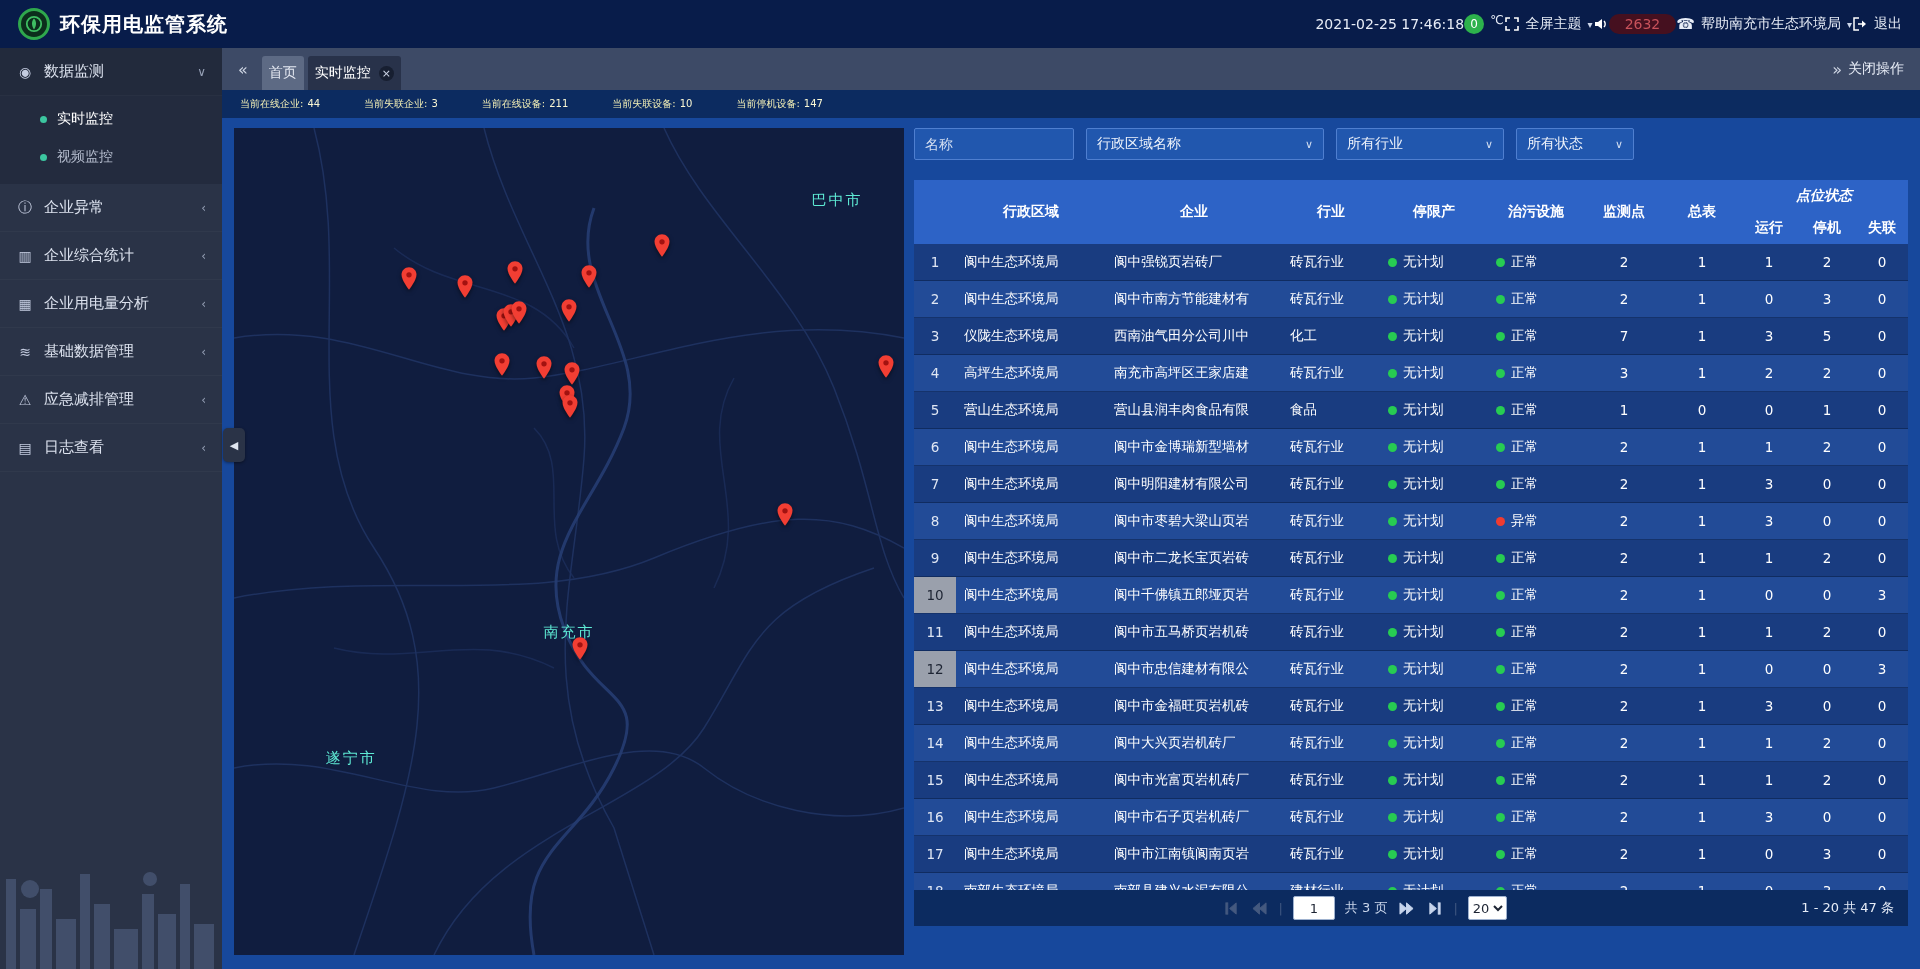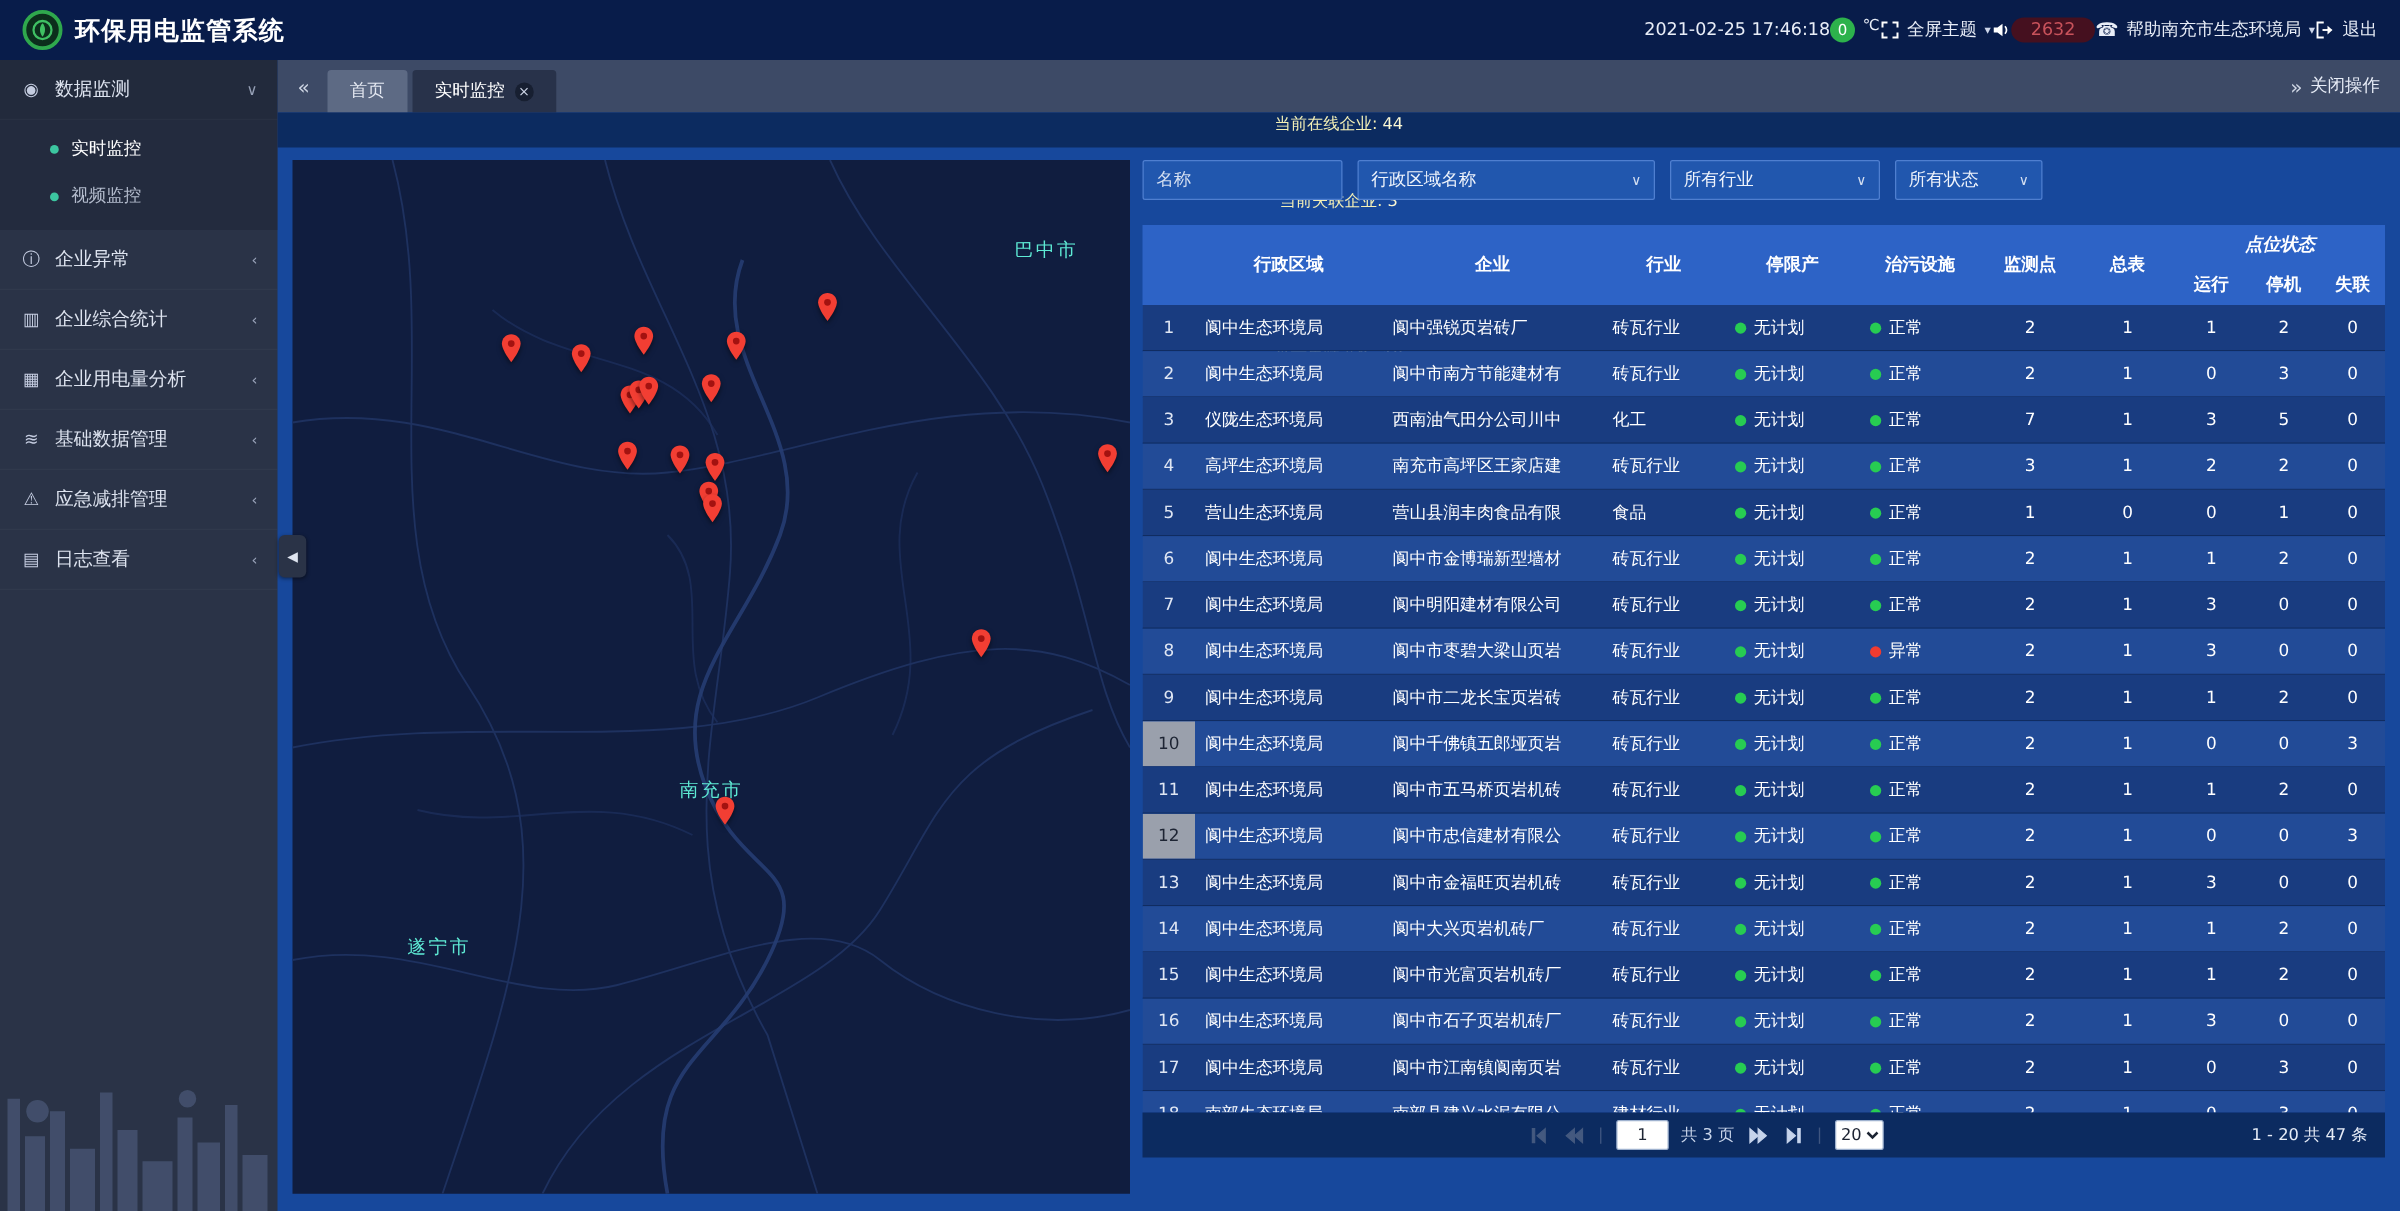--- a/index.html
+++ b/index.html
@@ -37,28 +37,28 @@
   .side-bullet { width:7px; height:7px; border-radius:50%; background:#3cc6a0; flex-shrink:0; }
   .skyline { position:absolute; bottom:0; left:0; width:100%; opacity:.28; }
 
   
   .main { flex:1; display:flex; flex-direction:column; min-width:0; }
 
   
   .tabbar { height:42px; background:#3d4a66; display:flex; align-items:center; padding:0 10px; gap:8px; }
   .tab-arrow { color:#cfd6e4; font-size:16px; padding:0 6px; cursor:pointer; }
   .tab-list { display:flex; align-items:flex-end; gap:4px; height:100%; padding-top:8px; }
-  .tab { height:34px; background:#5d6a84; color:#e4e8f1; display:flex; align-items:center; gap:8px; padding:0 18px; font-size:14px; border-radius:3px 3px 0 0; cursor:pointer; }
+  .tab { height:34px; background:#5d6a84; color:#e4e8f1; display:flex; align-items:center; gap:8px; padding:0 7px; font-size:14px; border-radius:3px 3px 0 0; cursor:pointer; }
   .tab.active { background:#28324a; color:#fff; }
   .tab-close { width:15px; height:15px; border-radius:50%; background:#171f31; color:#cdd5e6; font-size:11px; line-height:15px; text-align:center; cursor:pointer; }
   .tab-spacer { flex:1; }
   .close-ops { display:flex; align-items:center; gap:6px; color:#e8edf7; font-size:14px; cursor:pointer; padding-right:6px; }
 
   
-  .statsbar { height:28px; background:#0c2b60; display:flex; align-items:center; gap:44px; padding:0 18px; font-size:13px;flex-direction:column; }
+  .statsbar { height:28px; background:#0c2b60; display:flex; align-items:center; gap:44px; padding:0 18px; font-size:10px; }
   .stat-item { color:#f4f0b6; white-space:nowrap; }
   .stat-value { margin-left:4px; color:#fbf8d4; }
 
   
   .content { flex:1; display:flex; padding:10px 12px 14px 12px; gap:10px; min-height:0; }
 
   
   .map-panel { width:670px; height:827px; background:#101d3f; position:relative; flex-shrink:0; overflow:visible; }
   .map-roads { position:absolute; inset:0; width:100%; height:100%; }
   .map-label { position:absolute; transform:translate(-50%,-50%); color:#5eead4; font-size:15px; letter-spacing:2px; white-space:nowrap; }

